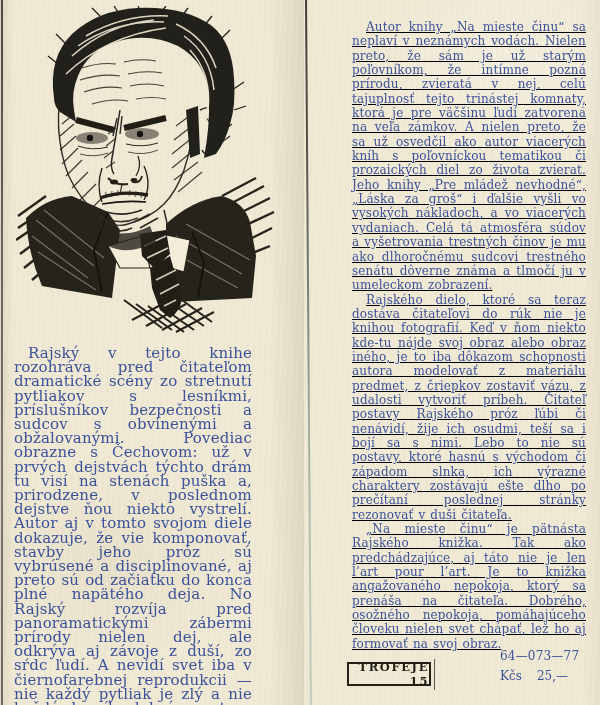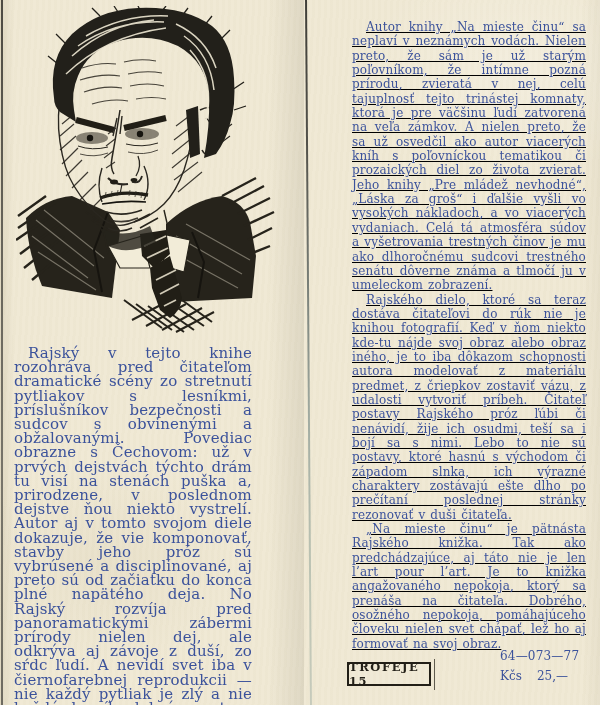--- a/index.html
+++ b/index.html
@@ -26,21 +26,21 @@
   .portrait svg{display:block;width:270px;height:335px;}
   .flap{margin:0;text-align:justify;text-indent:14px;color:#3b529b;
     letter-spacing:0.15px;word-spacing:1px;}
   .col-left-text{position:absolute;left:14px;top:346px;width:238px;
     font-size:15px;line-height:14.2px;}
   .col-right{position:absolute;left:352px;top:20px;width:234px;
     font-size:12px;line-height:14.35px;text-decoration:underline;}
   .series-box{position:absolute;left:347px;top:662px;width:84px;height:24px;
     border:2px solid #221f17;box-sizing:border-box;
     display:flex;align-items:center;justify-content:center;background:rgba(255,255,255,0.06);}
-  .series-box span{font-weight:bold;font-size:11.5px;letter-spacing:1.6px;color:#221f17;}
+  .series-box span{font-weight:bold;font-size:11.5px;letter-spacing:1.6px;color:#221f17;text-align:right;}
   .print-tick{position:absolute;left:434px;top:659px;width:1px;height:31px;background:rgba(34,31,23,0.7);}
   .pricing{position:absolute;left:500px;top:650px;width:68px;color:#3b529b;font-size:12px;line-height:12px;}
   .catalog{letter-spacing:0.2px;white-space:nowrap;}
   .price-row{display:flex;justify-content:space-between;margin-top:8px;}
 </style>
 </head>
 <body>
 
 <div class="page">
 

